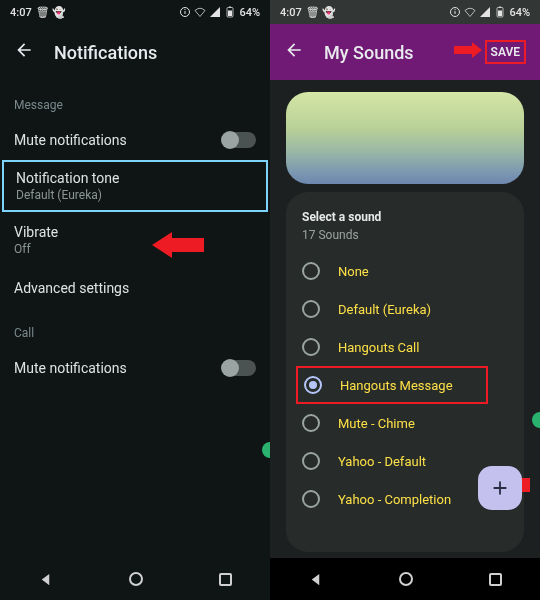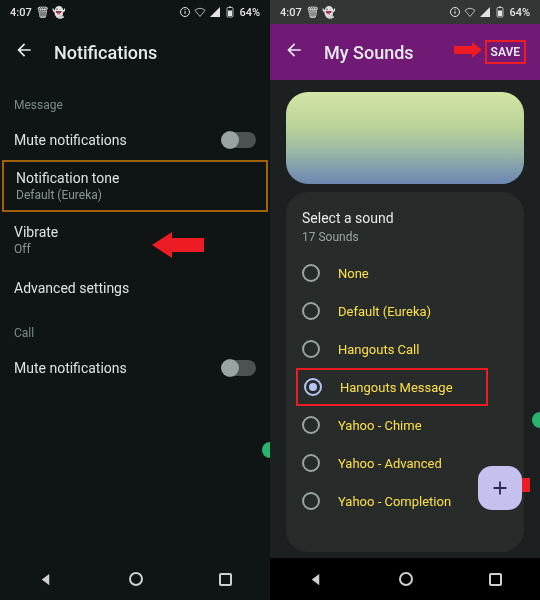--- a/index.html
+++ b/index.html
@@ -24,30 +24,30 @@
 
   .content { flex: 1; overflow: hidden; position: relative; }
   .section-label { color: #7a888c; font-size: 12px; padding: 18px 14px 8px; }
   .row { padding: 12px 14px; display: flex; align-items: center; justify-content: space-between; }
   .row-label { color: #dde3e1; font-size: 14px; }
   .row-sub { color: #8a9694; font-size: 12px; margin-top: 2px; }
   .row-text { display: flex; flex-direction: column; }
   .toggle { width: 34px; height: 16px; border-radius: 10px; background: #4b5252; position: relative; }
   .toggle::after { content: ""; position: absolute; width: 18px; height: 18px; background: #9aa4a2; border-radius: 50%; top: -1px; left: -1px; }
 
-  .hl { border: 2px solid #a16207; padding: 10px 12px; align-items: center; }
+  .hl { border: 2px solid #7dd3fc; padding: 10px 12px; align-items: center; }
   .hl-arrow { position: absolute; }
   .arrow-l { left: 152px; top: 152px; }
   .arrow-r { left: 208px; top: 392px; }
   .arrow-svg { width: 52px; height: 26px; }
 
   .preview-card { margin: 12px 16px 8px; height: 92px; border-radius: 22px; background: linear-gradient(180deg, #d5e6a6 0%, #b8d097 40%, #9ab7a6 65%, #7e9bb0 85%, #6e86b0 100%); }
 
   .sound-card { margin: 8px 16px 0; background: #272b2a; border-radius: 22px; padding: 18px 16px 0; height: 360px; overflow: hidden; position: relative; }
-  .select-title { color: #e7eae8; font-size: 14px; font-weight: 400; }
+  .select-title { color: #e7eae8; font-size: 12px; font-weight: 700; }
   .select-sub { color: #9aa4a2; font-size: 12px; margin-top: 4px; margin-bottom: 10px; }
   .sound-row { display: flex; align-items: center; gap: 18px; padding: 10px 0; }
   .sound-row .label { color: #fde047; font-size: 13px; }
   .radio { width: 18px; height: 18px; border: 2px solid #9aa4a2; border-radius: 50%; flex-shrink: 0; display: flex; align-items: center; justify-content: center; }
   .radio.selected { border-color: #b5c5f8; }
   .radio.selected::after { content: ""; width: 8px; height: 8px; background: #b5c5f8; border-radius: 50%; }
   .sound-row.hl { border: 2px solid #ed1c24; padding: 8px 6px; margin-left: -6px; margin-right: 20px; }
 
   .fab { position: absolute; right: 18px; bottom: 48px; width: 44px; height: 44px; border-radius: 14px; background: #c5c1ef; display: flex; align-items: center; justify-content: center; }
   .fab svg { width: 22px; height: 22px; fill: #2a2c46; }
@@ -213,25 +213,25 @@
       <div class="sound-row">
         <div class="radio"></div>
         <span class="label">Hangouts Call</span>
       </div>
       <div class="sound-row hl">
         <div class="radio selected"></div>
         <span class="label">Hangouts Message</span>
       </div>
       <div class="sound-row">
         <div class="radio"></div>
-        <span class="label">Yahoo - Chime</span>
-      </div>
-      <div class="sound-row">
-        <div class="radio"></div>
-        <span class="label">Yahoo - Advanced</span>
+        <span class="label">Mute - Chime</span>
+      </div>
+      <div class="sound-row">
+        <div class="radio"></div>
+        <span class="label">Yahoo - Default</span>
       </div>
       <div class="sound-row">
         <div class="radio"></div>
         <span class="label">Yahoo - Completion</span>
       </div>
     </div>
 
     <div class="hl-arrow arrow-r">
       <svg class="arrow-svg" viewBox="0 0 52 26">
           <path d="M52 6 L20 6 L20 0 L0 13 L20 26 L20 20 L52 20 Z" fill="#ed1c24"></path>

